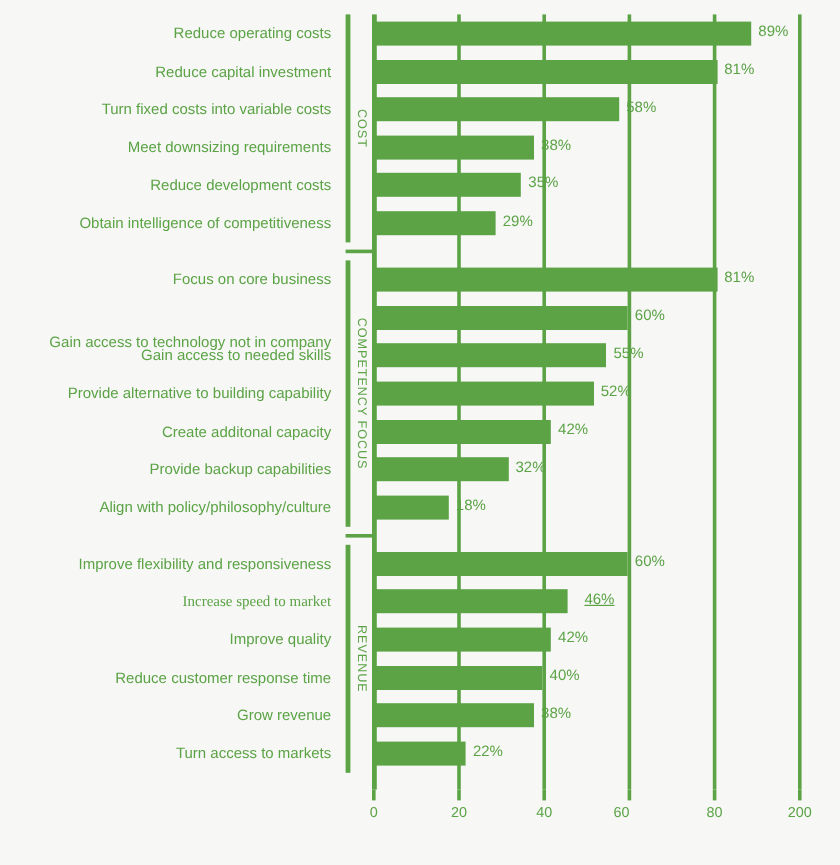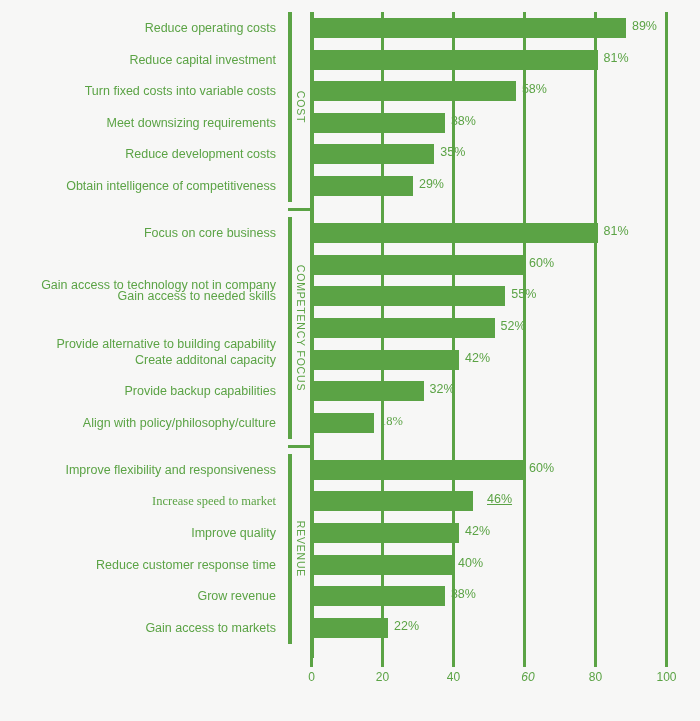--- a/index.html
+++ b/index.html
@@ -232,21 +232,21 @@
         <div class="bar" style="width: 213px;"></div>
         <div class="bar-value" style="left: 219px;">60%</div>
       </div>
       <div class="cat-label-wrap" style="top: 286.3px;">
         <div class="cat-label">Gain access to needed skills</div>
       </div>
       <div class="row" style="left: 310px; top: 286.3px; width: 415px;">
         <div class="bar" style="width: 195.25px;"></div>
         <div class="bar-value" style="left: 201.25px;">55%</div>
       </div>
-      <div class="cat-label-wrap" style="top: 317.9px; margin-top: 16px;">
+      <div class="cat-label-wrap" style="top: 317.9px;">
         <div class="cat-label">Provide alternative to building capability</div>
       </div>
       <div class="row" style="left: 310px; top: 317.9px; width: 415px;">
         <div class="bar" style="width: 184.6px;"></div>
         <div class="bar-value" style="left: 190.6px;">52%</div>
       </div>
       <div class="cat-label-wrap" style="top: 349.5px;">
         <div class="cat-label">Create additonal capacity</div>
       </div>
       <div class="row" style="left: 310px; top: 349.5px; width: 415px;">
@@ -258,21 +258,21 @@
       </div>
       <div class="row" style="left: 310px; top: 381.1px; width: 415px;">
         <div class="bar" style="width: 113.6px;"></div>
         <div class="bar-value" style="left: 119.6px;">32%</div>
       </div>
       <div class="cat-label-wrap" style="top: 412.7px;">
         <div class="cat-label">Align with policy/philosophy/culture</div>
       </div>
       <div class="row" style="left: 310px; top: 412.7px; width: 415px;">
         <div class="bar" style="width: 63.9px;"></div>
-        <div class="bar-value" style="left: 69.9px; font-family: Liberation Serif, serif;">18%</div>
+        <div class="bar-value" style="left: 69.9px;">18%</div>
       </div>
       <div class="cat-label-wrap" style="top: 459.8px;">
         <div class="cat-label">Improve flexibility and responsiveness</div>
       </div>
       <div class="row" style="left: 310px; top: 459.8px; width: 415px;">
         <div class="bar" style="width: 213px;"></div>
         <div class="bar-value" style="left: 219px;">60%</div>
       </div>
       <div class="cat-label-wrap" style="top: 491.4px; font-family: Liberation Serif, serif;">
         <div class="cat-label">Increase speed to market</div>
@@ -296,37 +296,37 @@
         <div class="bar-value" style="left: 148px;">40%</div>
       </div>
       <div class="cat-label-wrap" style="top: 586.2px;">
         <div class="cat-label">Grow revenue</div>
       </div>
       <div class="row" style="left: 310px; top: 586.2px; width: 415px;">
         <div class="bar" style="width: 134.9px;"></div>
         <div class="bar-value" style="left: 140.9px;">38%</div>
       </div>
       <div class="cat-label-wrap" style="top: 617.8px;">
-        <div class="cat-label">Gain access to markets</div>
+        <div class="cat-label">Turn access to markets</div>
       </div>
       <div class="row" style="left: 310px; top: 617.8px; width: 415px;">
         <div class="bar" style="width: 78.1px;"></div>
         <div class="bar-value" style="left: 84.1px;">22%</div>
       </div>
     </div>
 
   <div class="axis-row" id="axis-row">
       <div class="tick" style="left: 0px; top: 0px;"></div>
       <div class="ticklabel" style="left: -18.5px;">0</div>
       <div class="tick" style="left: 71px; top: 0px;"></div>
       <div class="ticklabel" style="left: 52.5px;">20</div>
       <div class="tick" style="left: 142px; top: 0px;"></div>
       <div class="ticklabel" style="left: 123.5px;">40</div>
       <div class="tick" style="left: 213px; top: 0px;"></div>
-      <div class="ticklabel" style="left: 198px; font-style: italic;">60</div>
+      <div class="ticklabel" style="left: 188px;">60</div>
       <div class="tick" style="left: 284px; top: 0px;"></div>
       <div class="ticklabel" style="left: 265.5px;">80</div>
       <div class="tick" style="left: 355px; top: 0px;"></div>
-      <div class="ticklabel" style="left: 336.5px;">100</div>
+      <div class="ticklabel" style="left: 336.5px;">200</div>
     </div>
 
 
 </div>
 
 </body></html>

